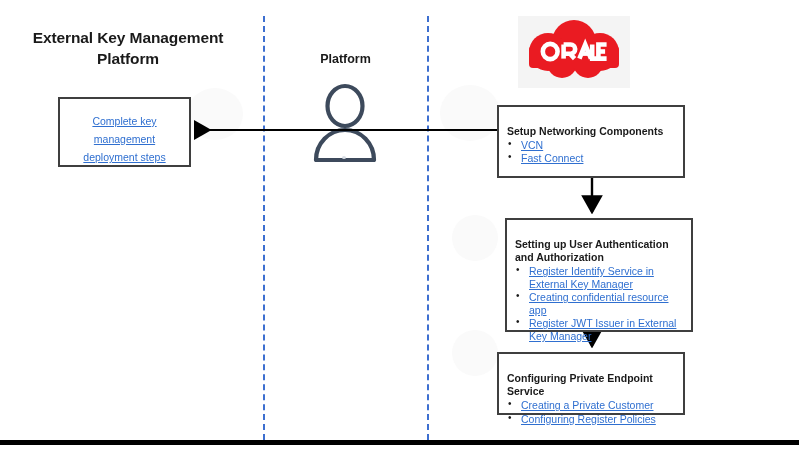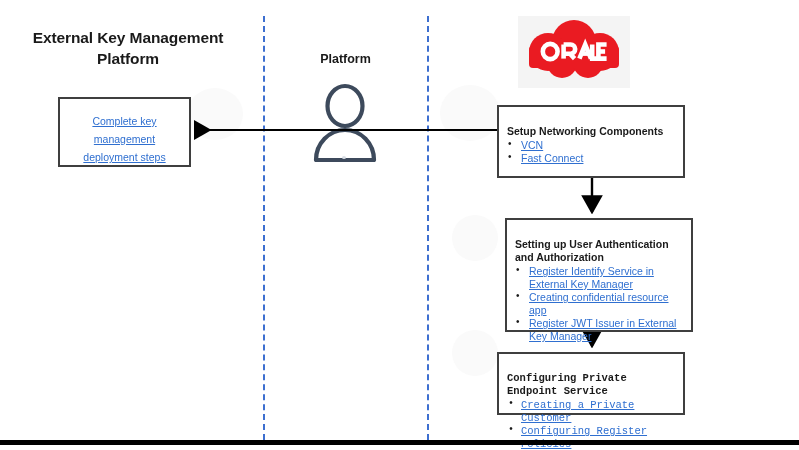--- a/index.html
+++ b/index.html
@@ -106,21 +106,21 @@
     width: 133px;
     height: 70px;
   }
   #box-complete-key .box-links {
     margin: 0;
     padding: 12px 8px 0 8px;
     text-align: center;
   }
   #box-networking   { left: 497px; top: 105px; width: 188px; height: 73px; }
   #box-auth         { left: 497px; top: 218px; width: 188px; height: 114px; margin-left: 8px; }
-  #box-endpoint     { left: 497px; top: 352px; width: 188px; height: 63px; font-family: Liberation Mono, monospace; }
+  #box-endpoint     { left: 497px; top: 352px; width: 188px; height: 63px; }
 
   .box-heading {
     font-size: 10.5px;
     font-weight: bold;
     color: #1a1a1a;
     line-height: 1.25;
     padding: 18px 6px 0 8px;
   }
   .bullet-list {
     list-style: none;

